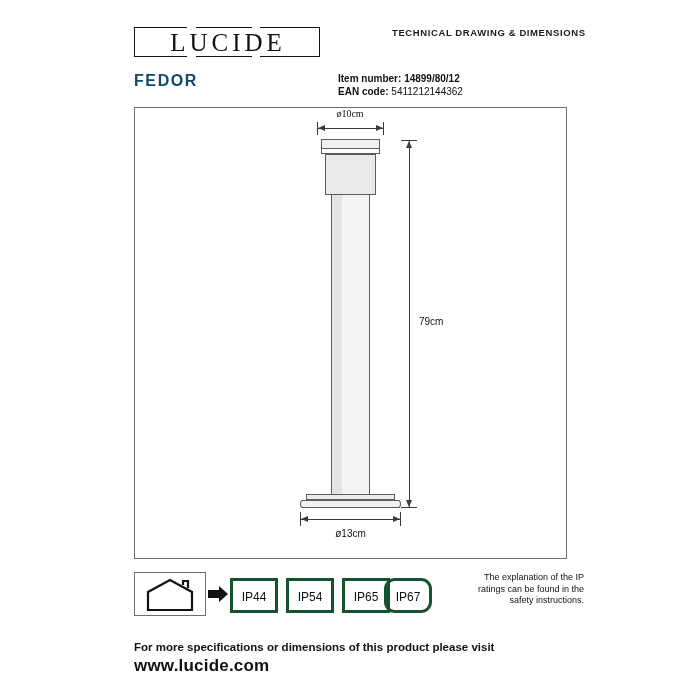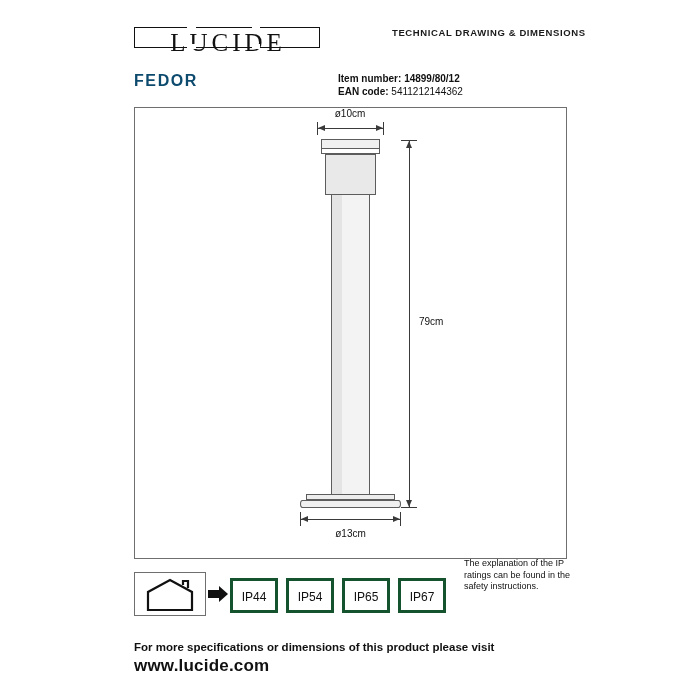--- a/index.html
+++ b/index.html
@@ -15,21 +15,21 @@
     position: relative;
     overflow: hidden;
   }
 
   
   .logo-box {
     position: absolute;
     left: 134px;
     top: 27px;
     width: 186px;
-    height: 21px;
+    height: 30px;
     border: 1.5px solid #111;
     box-sizing: border-box;
   }
   .logo-text {
     position: absolute;
     left: 0;
     top: 0;
     width: 186px;
     height: 30px;
     line-height: 29px;
@@ -179,20 +179,21 @@
 
   
   .dim-top-label {
     position: absolute;
     left: 300px;
     top: 108px;
     width: 100px;
     text-align: center;
     font-size: 10px;
     color: #111;
+    font-family: Liberation Serif, serif;
   }
   .dim-top-line {
     position: absolute;
     left: 317px;
     top: 128px;
     width: 66px;
     height: 1px;
     background: #3a3a3a;
   }
   .dim-top-tick-l {
@@ -366,30 +367,31 @@
     border: 3px solid #14532d;
     box-sizing: border-box;
     font-size: 12px;
     color: #111;
     line-height: 33px;
     text-align: center;
   }
   .ip-box.b0 { left: 230px; }
   .ip-box.b1 { left: 286px; }
   .ip-box.b2 { left: 342px; }
-  .ip-box.b3 { left: 398px; }
+  .ip-box.b3 { left: 384px; border-radius: 11px; }
 
   .ip-note {
     position: absolute;
     left: 464px;
-    top: 558px;
+    top: 572px;
     width: 120px;
     font-size: 9px;
     line-height: 11.5px;
     color: #111;
+    text-align: right;
   }
 
   
   .footer-line1 {
     position: absolute;
     left: 134px;
     top: 641px;
     font-size: 11.5px;
     font-weight: bold;
     color: #111;

